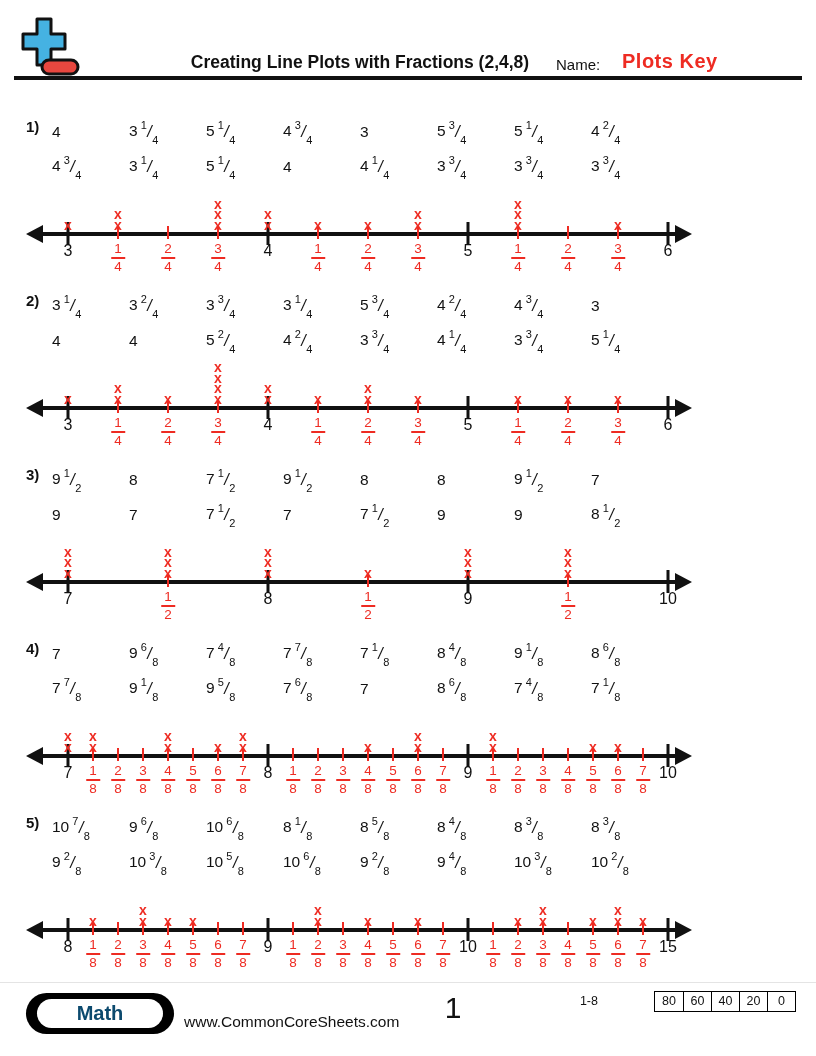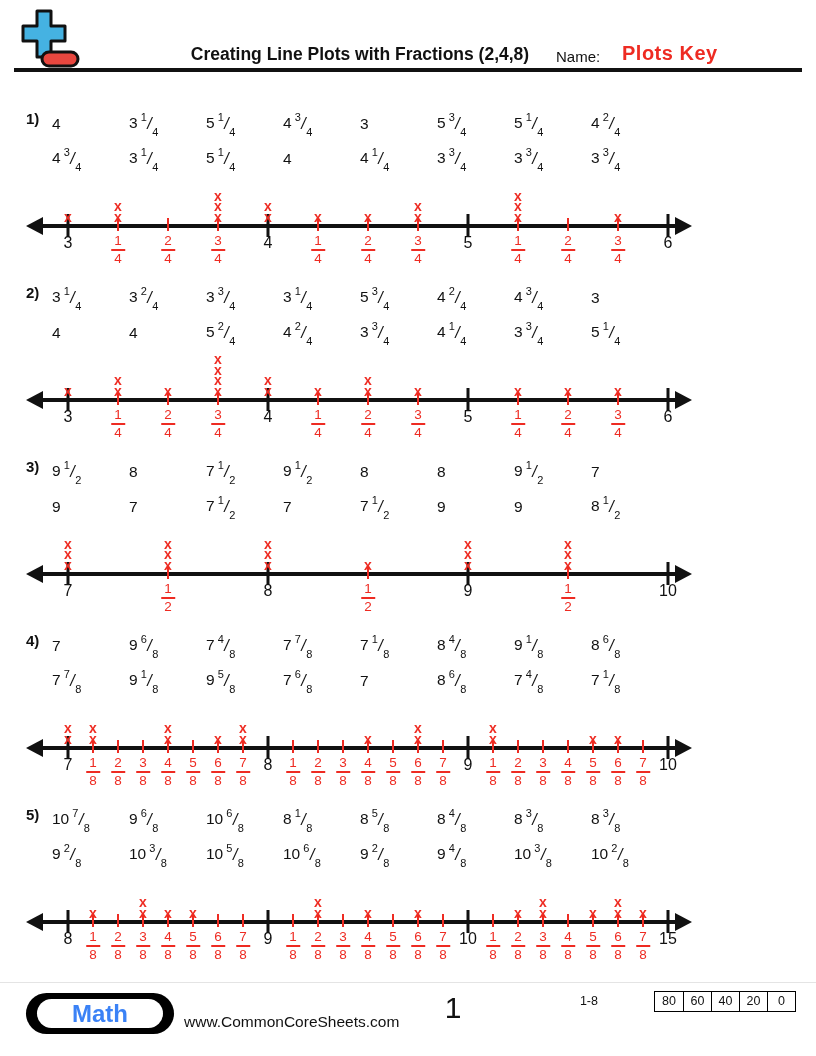--- a/index.html
+++ b/index.html
@@ -5,21 +5,21 @@
   * { box-sizing: border-box; }
   html, body { margin: 0; padding: 0; }
   body {
     width: 816px; height: 1056px; overflow: hidden;
     background: #ffffff; color: #111;
     font-family: "Liberation Sans", sans-serif;
     position: relative;
   }
 
   
-  .header { position: relative; height: 96px; }
+  .header { position: relative; height: 96px; margin-top: 8px; }
   .logo { position: absolute; left: 20px; top: 8px; }
   .header-rule { position: absolute; top: 68px; left: 14px; right: 14px; height: 4px; background: #111; }
   .title { position: absolute; left: 150px; top: 44px; width: 420px; text-align: center;
            font-weight: bold; font-size: 17.5px; white-space: nowrap; }
   .name-label { position: absolute; left: 556px; top: 48px; font-size: 15px; }
   .answer-key { position: absolute; left: 622px; top: 42px; font-size: 20px; font-weight: bold; letter-spacing: .5px; }
   .instruction { position: absolute; left: 16px; top: 76px; font-size: 14.5px; font-weight: bold; }
 
   
   .problems { margin-top: 6px; }
@@ -49,21 +49,21 @@
   .flabel { position: absolute; top: 57px; transform: translateX(-50%); text-align: center;
             font-size: 13.5px; line-height: 15px; }
   .flabel .fnum { padding: 0 3px 1px 3px; border-bottom-width: 2px; border-bottom-style: solid; }
 
   
   .footer { position: absolute; left: 0; right: 0; bottom: 10px; height: 64px; border-top: 1px solid #e4e4e4; }
   .badge { position: absolute; left: 26px; top: 10px; width: 148px; height: 41px;
            background: #000; border-radius: 21px; display: flex; align-items: center; justify-content: center; }
   .badge-pill { width: 126px; height: 29px; background: #fff; border-radius: 15px;
                 display: flex; align-items: center; justify-content: center;
-                font-size: 24px; font-weight: bold; color: #3b82f6; }
+                font-size: 20px; font-weight: bold; color: #0c4a6e; }
   .site-url { position: absolute; left: 184px; top: 30px; font-size: 15.5px; }
   .page-num { position: absolute; left: 90px; right: 0; top: 8px; text-align: center; font-size: 30px; }
   .score-group { position: absolute; right: 20px; top: 8px; display: flex; gap: 8px; }
   .range-label { font-size: 12.5px; margin-top: 3px; }
   .score-boxes { display: flex; border: 1.6px solid #000; height: 21px; margin-left: 48px; }
   .score-cell { width: 28px; text-align: center; font-size: 12.5px; line-height: 18px; border-left: 1.6px solid #000; }
   .score-cell:first-child { border-left: none; }
 </style>
 </head>
 <body>

